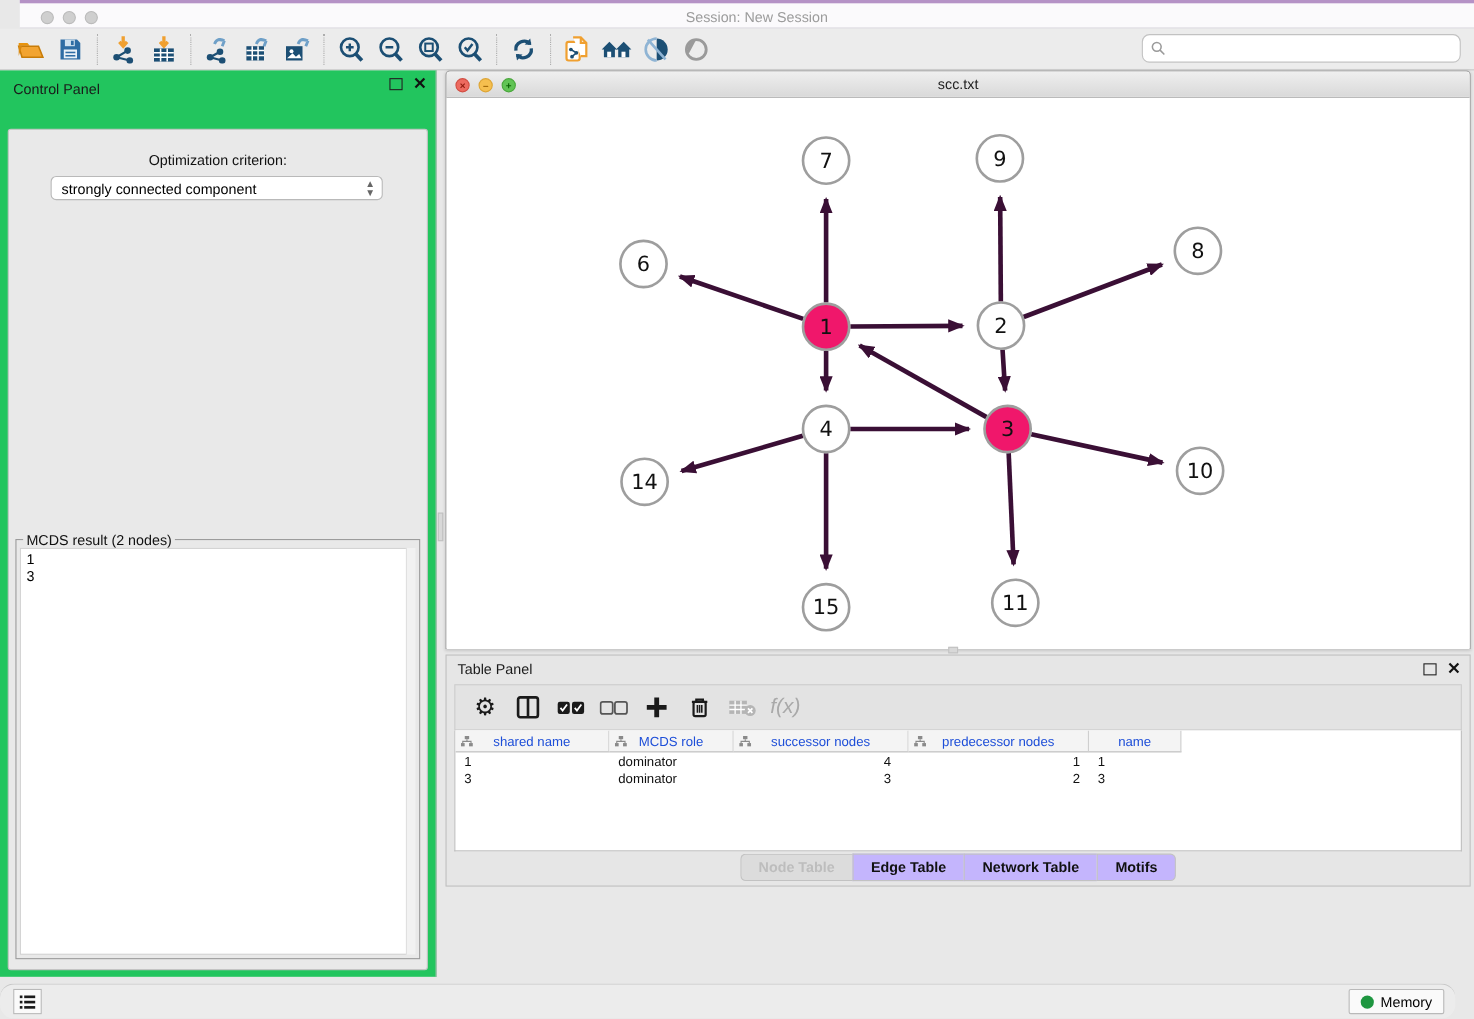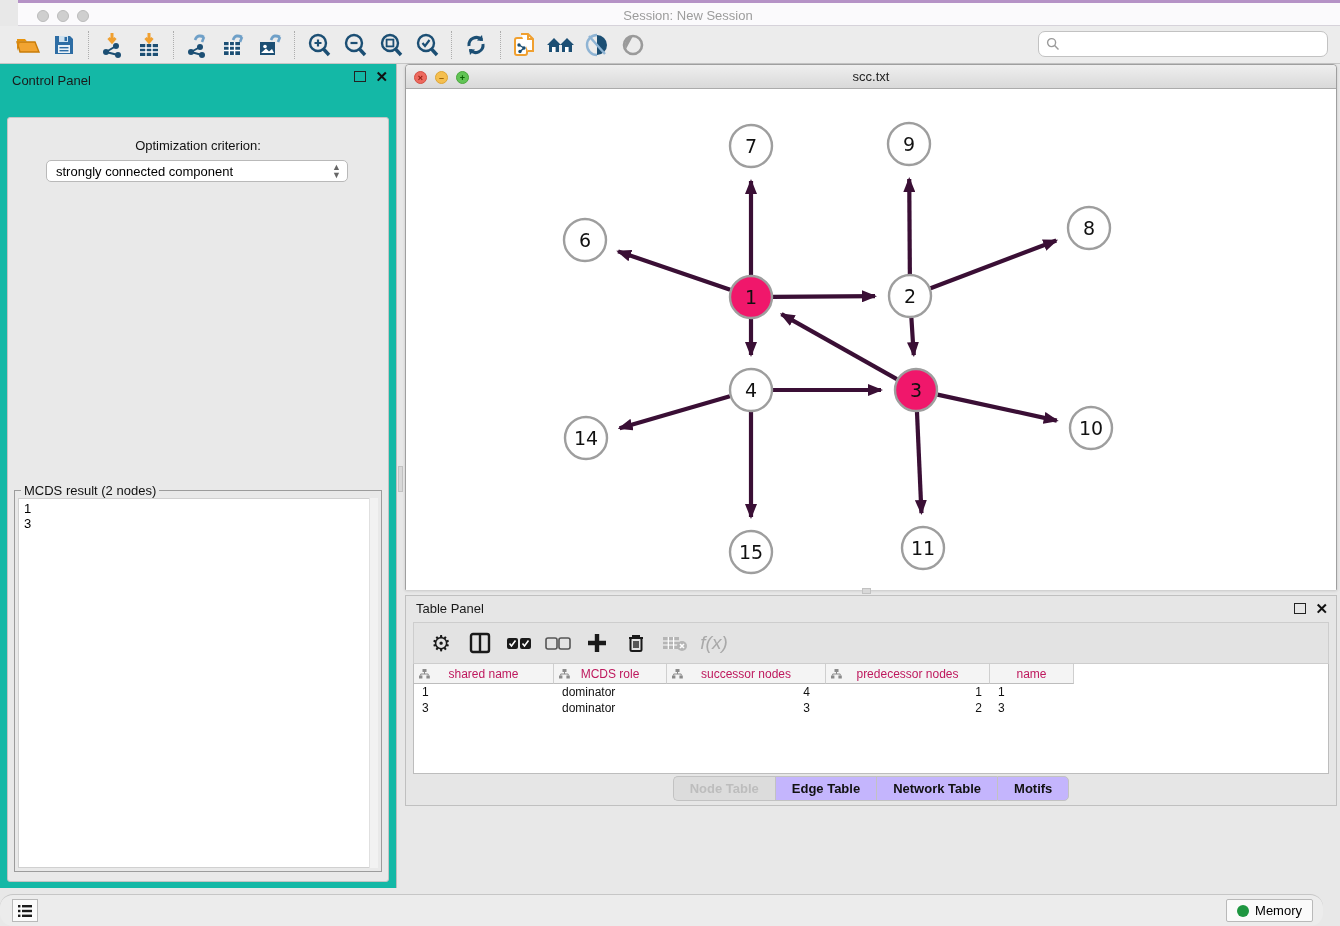--- a/index.html
+++ b/index.html
@@ -12,21 +12,21 @@
   .titlebar .title { position:absolute; left:0; right:0; top:5px; text-align:center; color:#9C9C9C; font-size:13px; }
 
   
   .toolbar { position:absolute; left:0; top:26px; width:1340px; height:38px; background:#ECECEC; border-bottom:1px solid #C6C6C6; display:flex; align-items:center; padding-left:10px; }
   .tb { background:none; border:none; width:36px; height:32px; display:flex; align-items:center; justify-content:center; cursor:pointer; }
   .tbsep { width:1px; height:28px; margin:0 6px; border-left:1px dotted #ADADAD; }
   .searchbox { position:absolute; right:12px; top:5px; width:290px; height:26px; background:#FFF; border:1px solid #C2C2C2; border-radius:7px; display:flex; align-items:center; padding-left:7px; }
   .searchbox input { border:none; outline:none; flex:1; font-size:13px; font-family:"Liberation Sans",sans-serif; background:transparent; }
 
   
-  .cpanel { position:absolute; left:0; top:64px; width:397px; height:824px; background:#14b8a6; border-right:1px solid #BDBDBD;padding-left:12px; }
+  .cpanel { position:absolute; left:0; top:64px; width:397px; height:824px; background:#22c55e; border-right:1px solid #BDBDBD;padding-left:12px; }
   .cpanel-header { position:absolute; left:12px; top:9px; font-size:13px; color:#1A1A1A; }
   .panel-btns { position:absolute; right:8px; top:7px; display:flex; gap:9px; align-items:center; }
   .float-btn { width:12px; height:11px; border:1.5px solid #222; background:transparent; display:inline-block; }
   .close-btn { font-size:15px; font-weight:bold; color:#111; line-height:11px; cursor:pointer; }
   .cp-tabs { position:absolute; left:0; right:0; top:31px; display:flex; justify-content:center; }
   .cp-tab { font-size:13px; font-weight:bold; padding:4px 14px; background:#FFF; border:1px solid #BFBFBF; border-right:none; color:#111; cursor:pointer; }
   .cp-tab:first-child { border-radius:5px 0 0 5px; }
   .cp-tab:last-child { border-radius:0 5px 5px 0; border-right:1px solid #BFBFBF; }
   .cp-tab.active { background:#E2E2E2; color:#C2C2C2; }
   .cp-body { position:absolute; left:7px; right:7px; top:53px; bottom:6px; border:1px solid #C4C4C4; background:#E9E9E9; border-radius:3px; }
@@ -52,21 +52,21 @@
 
   
   .tpanel { position:absolute; left:405px; top:595px; width:932px; height:211px; background:#E6E6E6; border:1px solid #C0C0C0; }
   .tp-header { position:absolute; left:10px; top:5px; font-size:13px; color:#1A1A1A; }
   .tp-toolbar { position:absolute; left:7px; right:7px; top:26px; height:42px; background:#E3E3E3; border:1px solid #CDCDCD; display:flex; align-items:center; padding-left:10px; gap:5px; }
   .tp-tool { background:none; border:none; width:34px; height:34px; display:flex; align-items:center; justify-content:center; cursor:pointer; }
   .gear-glyph { font-size:22px; color:#1A1A1A; font-family:"DejaVu Sans",sans-serif; }
   .fx { font-family:Liberation Sans, sans-serif; font-style:italic; font-size:19px; color:#A9A9A9; }
   .tp-table { position:absolute; left:7px; right:7px; top:68px; bottom:31px; background:#FFF; border:1px solid #BDBDBD; border-top:none; overflow:hidden; }
   .thead { display:flex; height:20px; }
-  .th { position:relative; background:#F4F4F4; border-right:1px solid #CFCFCF; border-bottom:1px solid #BDBDBD; font-size:12px; color:#be185d; display:flex; align-items:center; justify-content:center; }
+  .th { position:relative; background:#F4F4F4; border-right:1px solid #CFCFCF; border-bottom:1px solid #BDBDBD; font-size:12px; color:#1d4ed8; display:flex; align-items:center; justify-content:center; }
   .th .hicon { position:absolute; left:5px; top:5px; }
   .trow { display:flex; height:16px; font-size:12px; color:#111; }
   .td { padding:1px 8px 0 8px; }
   .num { text-align:right; }
   .tp-tabs { position:absolute; left:0; right:0; bottom:4px; display:flex; justify-content:center; }
   .tp-tab { font-size:13px; font-weight:bold; padding:4px 16px; background:#c4b5fd; border:1px solid #C2C2C2; border-right:none; color:#111; cursor:pointer; }
   .tp-tab:first-child { border-radius:5px 0 0 5px; }
   .tp-tab:last-child { border-radius:0 5px 5px 0; border-right:1px solid #C2C2C2; }
   .tp-tab.active { background:#DCDCDC; color:#BDBDBD; }
 

